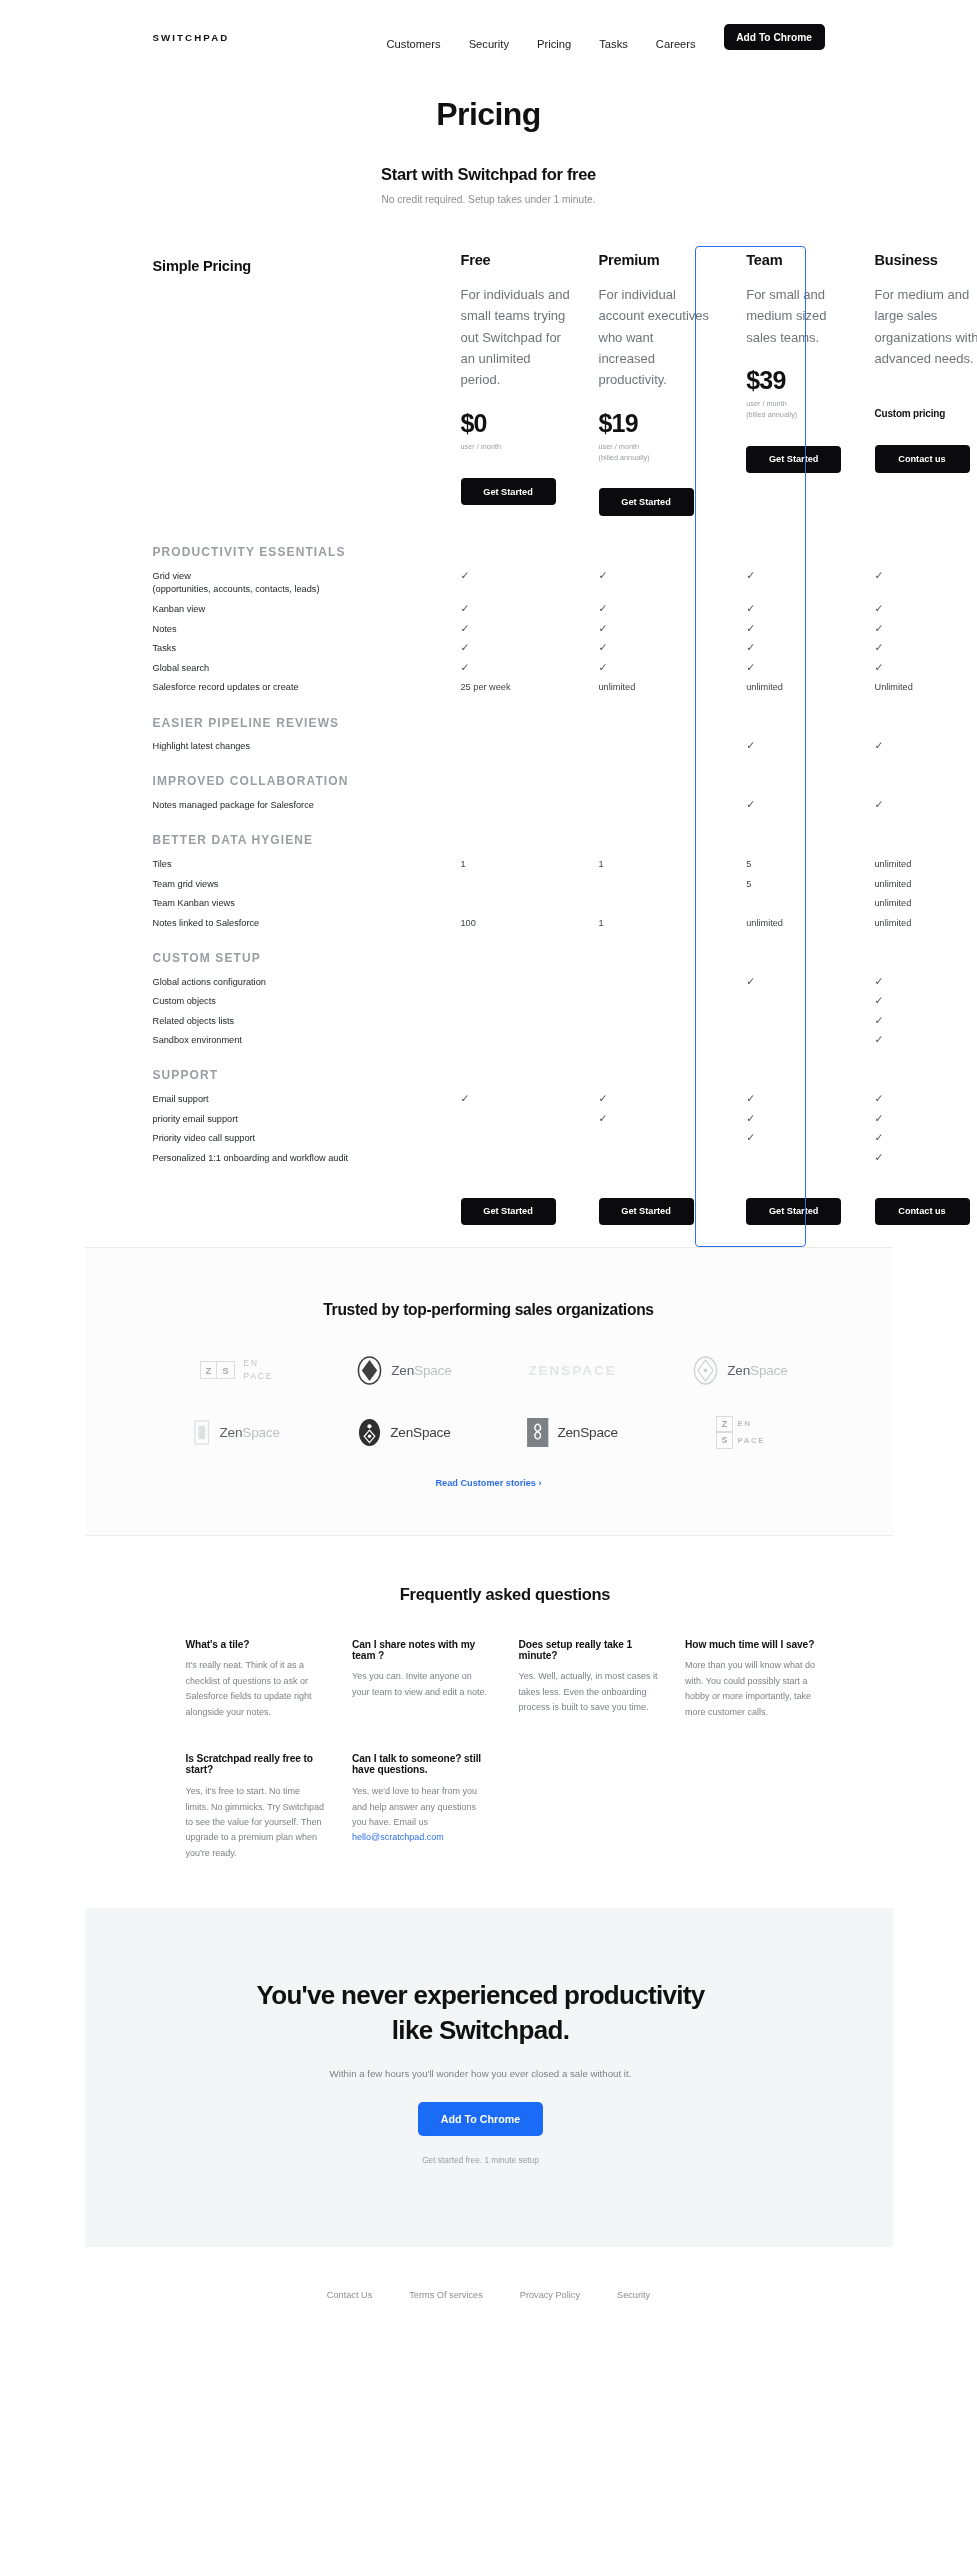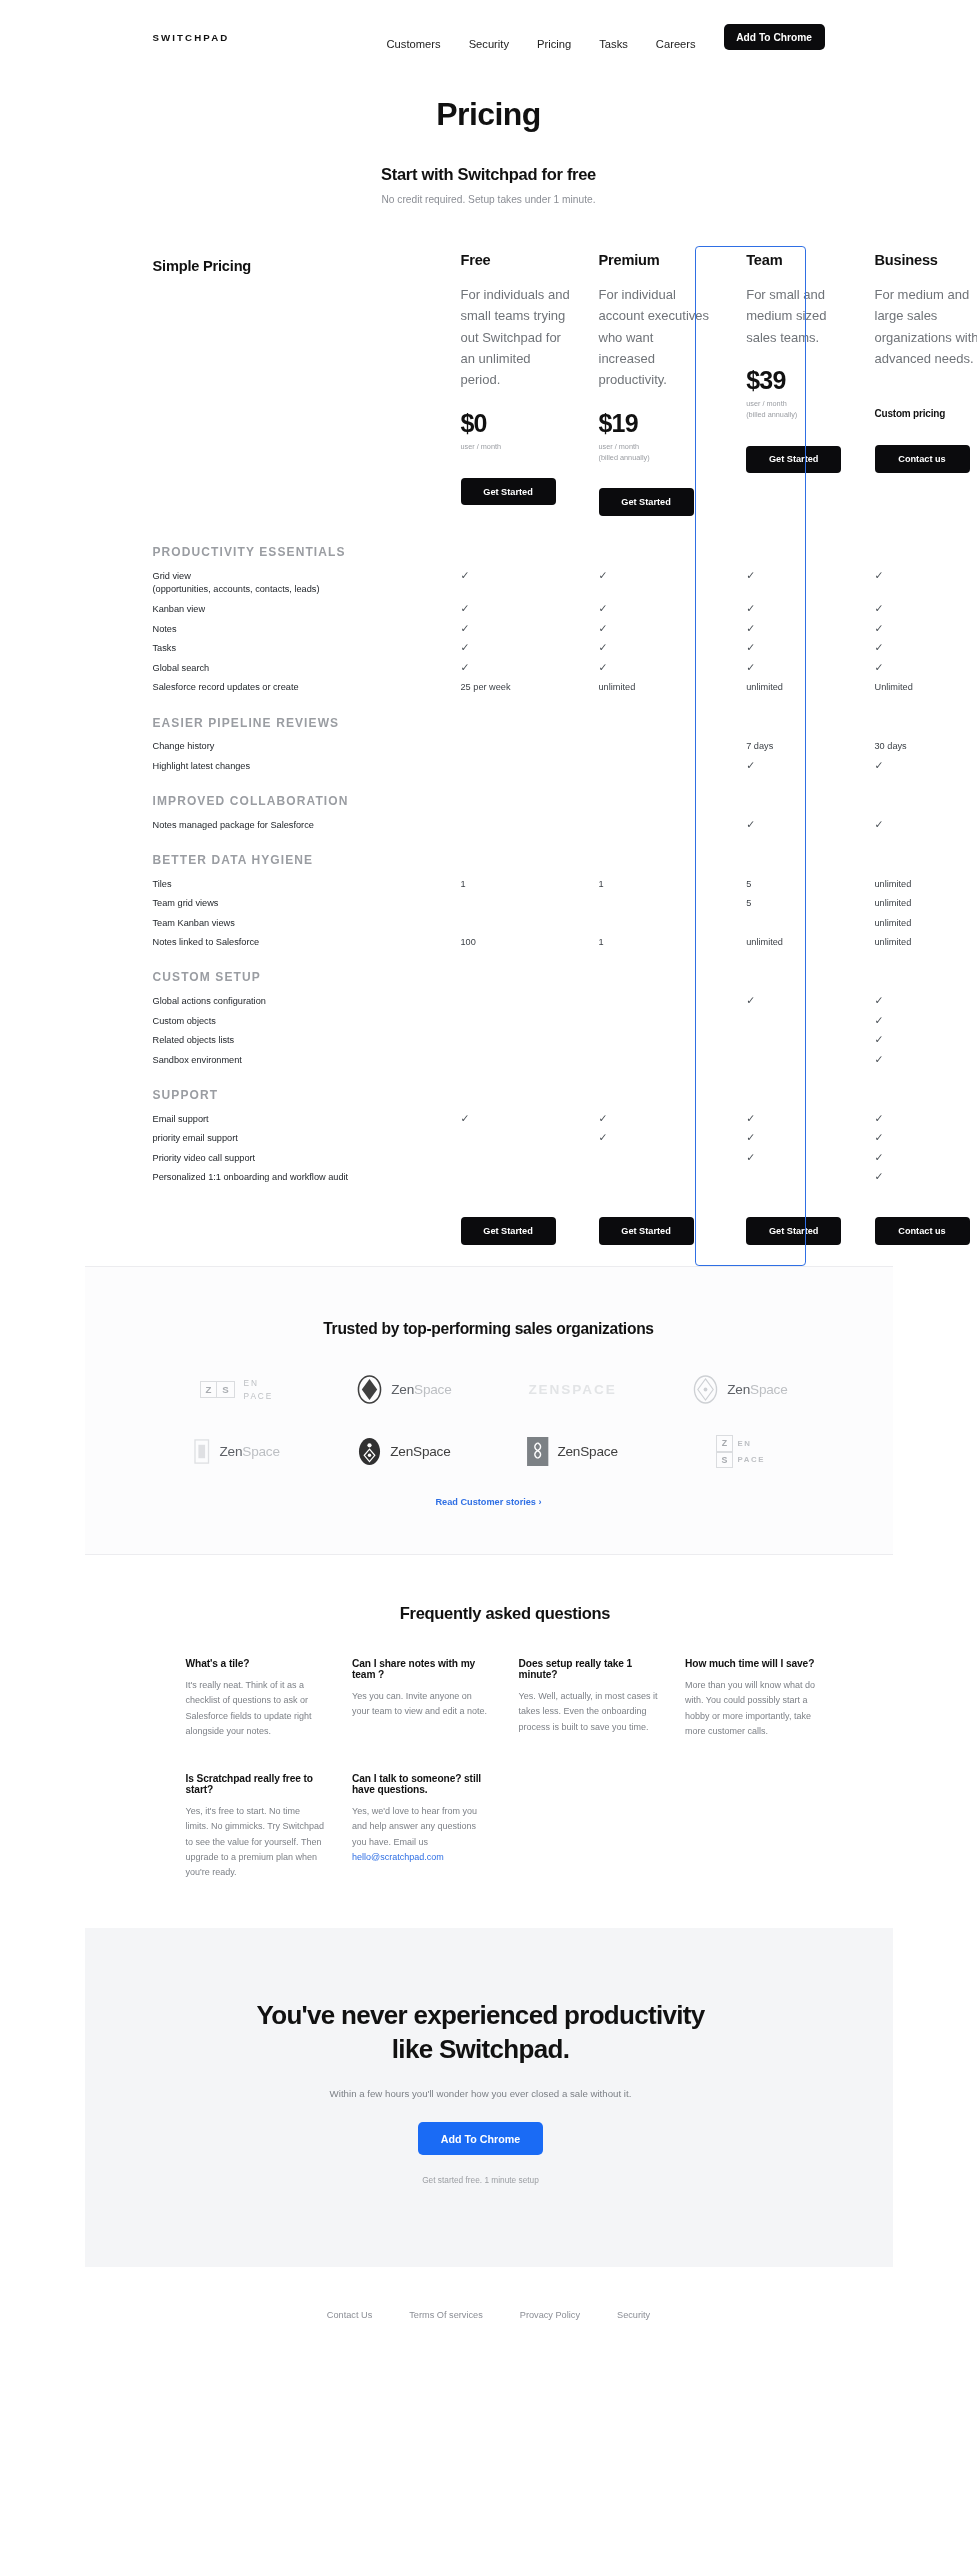--- a/index.html
+++ b/index.html
@@ -479,30 +479,20 @@
           <div class="fcell">25 per week</div>
           <div class="gap-a"></div>
           <div class="fcell">unlimited</div>
           <div class="gap-a"></div>
           <div class="fcell" style="padding-left: 9.7px;">unlimited</div>
           <div class="gap-a"></div>
           <div class="fcell">Unlimited</div>
         </div>
         <div class="sec-title">EASIER PIPELINE REVIEWS</div>
         <div class="frow">
-          <div class="fname">Change history</div>
-          <div class="fcell"></div>
-          <div class="gap-a"></div>
-          <div class="fcell"></div>
-          <div class="gap-a"></div>
-          <div class="fcell" style="padding-left: 9.7px;">7 days</div>
-          <div class="gap-a"></div>
-          <div class="fcell">30 days</div>
-        </div>
-        <div class="frow">
           <div class="fname">Highlight latest changes</div>
           <div class="fcell"></div>
           <div class="gap-a"></div>
           <div class="fcell"></div>
           <div class="gap-a"></div>
           <div class="fcell" style="padding-left: 9.7px;"><span class="check">✓</span></div>
           <div class="gap-a"></div>
           <div class="fcell"><span class="check">✓</span></div>
         </div>
         <div class="sec-title">IMPROVED COLLABORATION</div>

